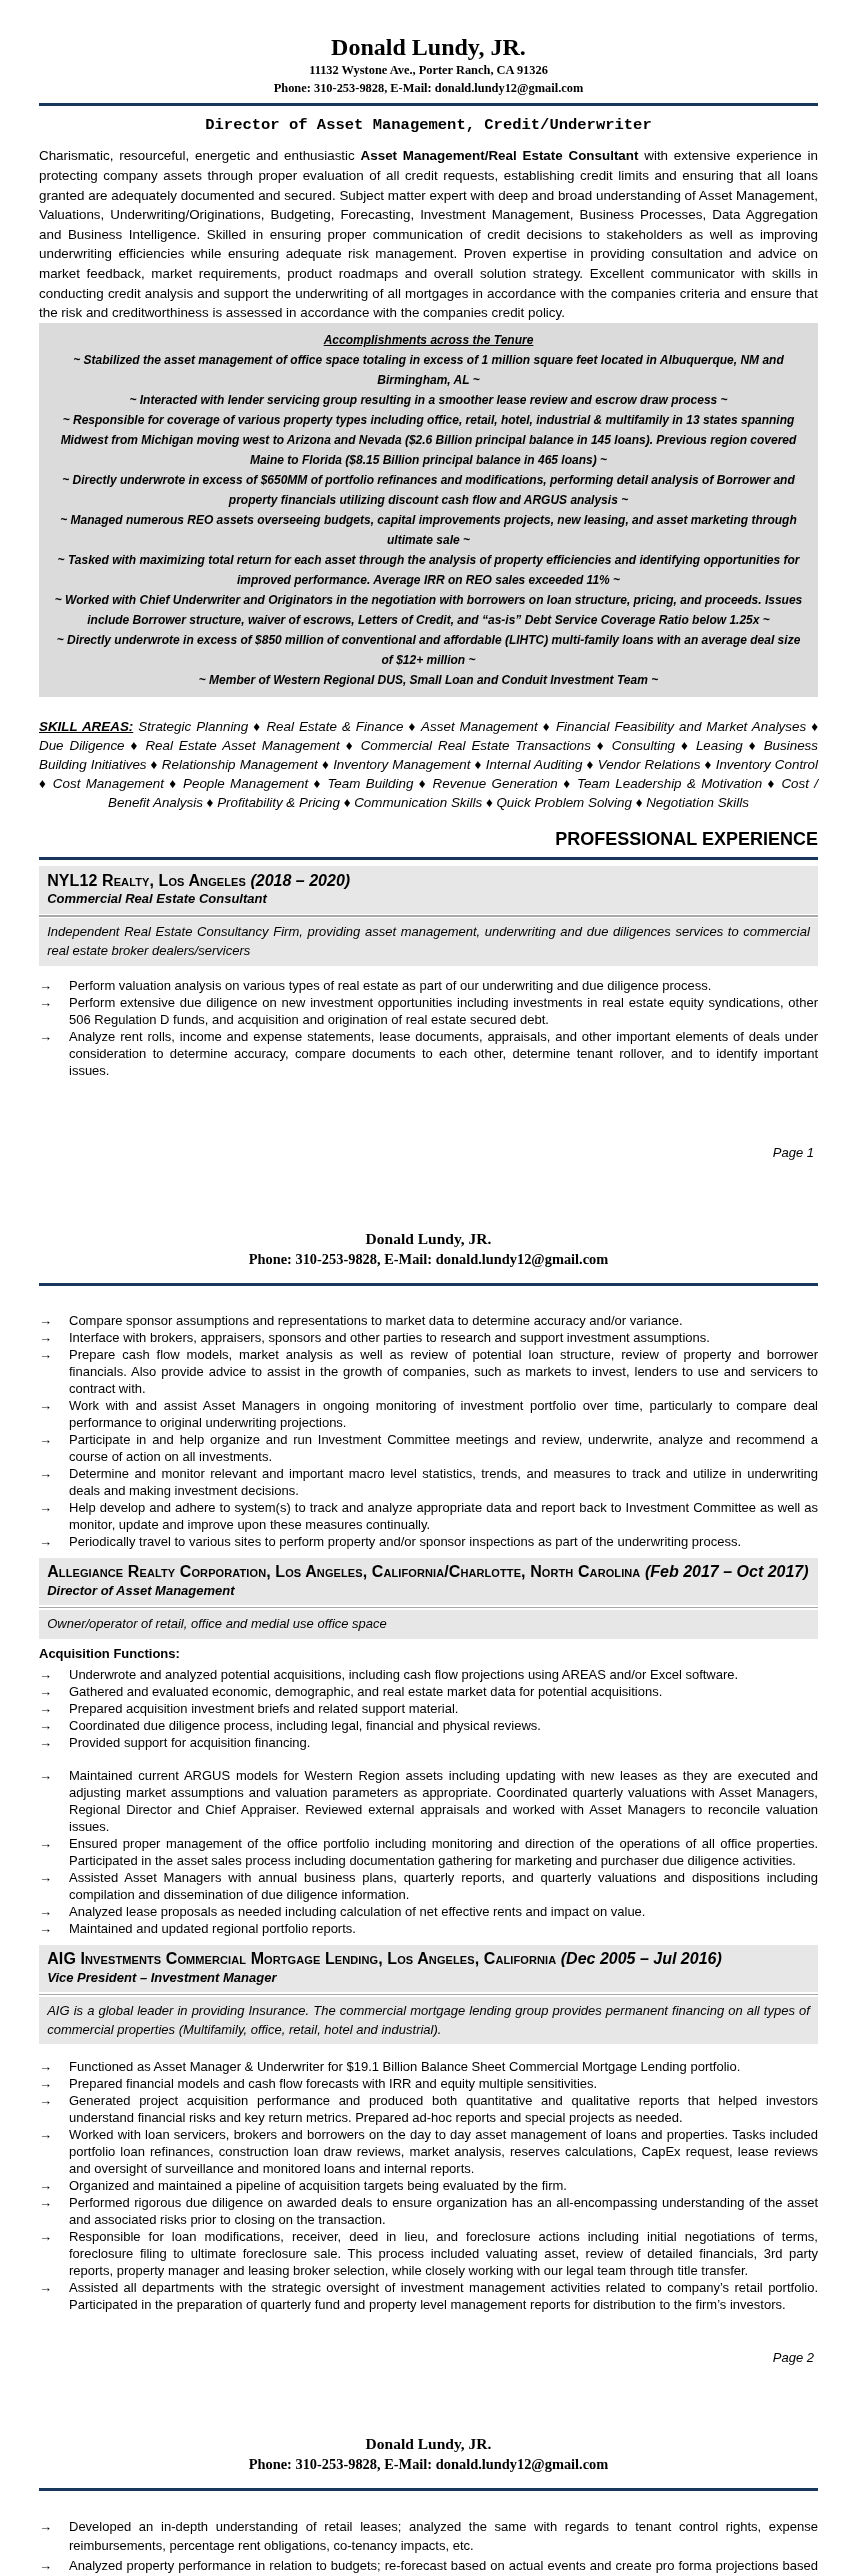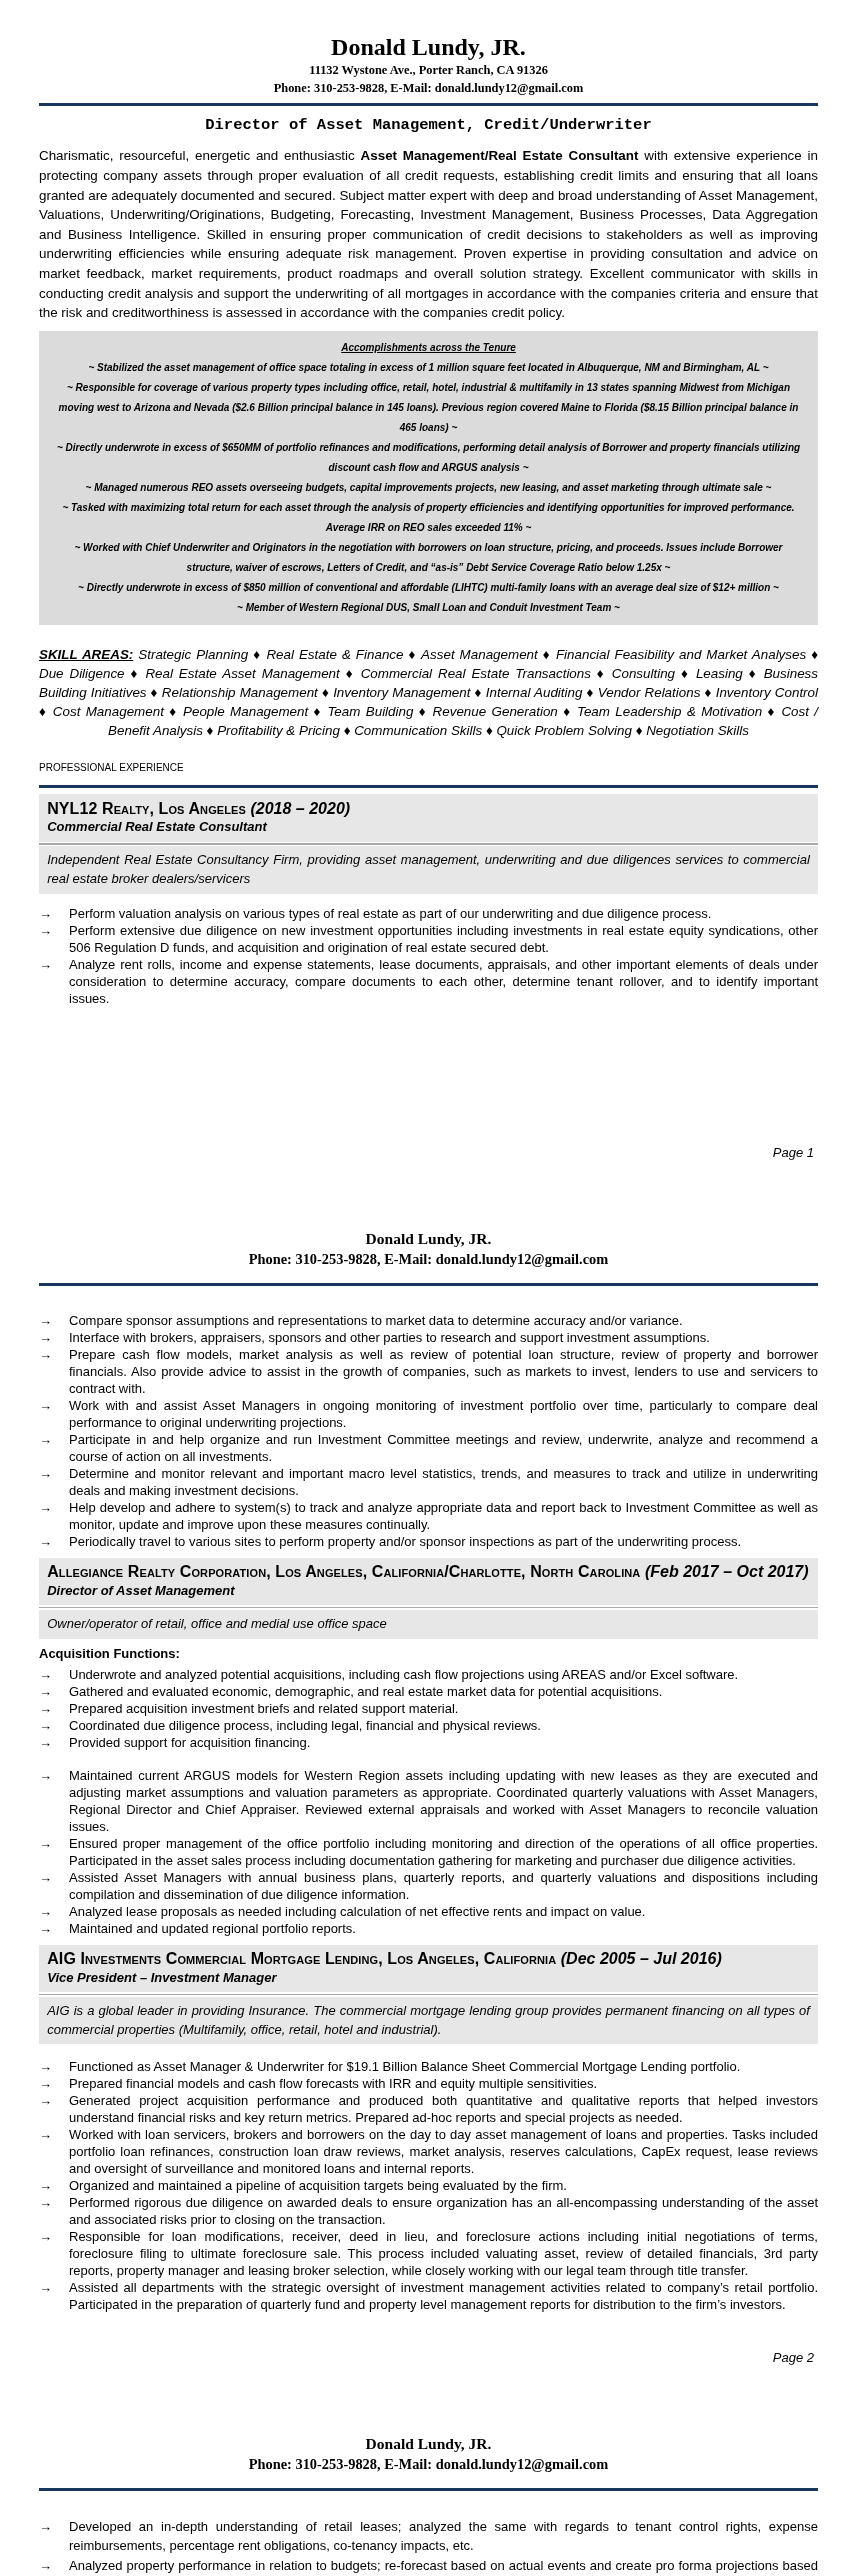--- a/index.html
+++ b/index.html
@@ -14,29 +14,29 @@
 
   
   .p1-header{text-align:center;padding-top:33px;}
   .p1-name{font-family:"Liberation Serif",serif;font-weight:bold;font-size:24px;line-height:29px;}
   .p1-addr,.p1-phone{font-family:"Liberation Serif",serif;font-weight:bold;font-size:12.4px;line-height:17.5px;}
   .rule{height:3.1px;background:var(--navy);margin-top:6.2px;}
   .p1-title{font-size:15.5px;line-height:19.6px;font-weight:bold;text-align:center;margin-top:9.3px;font-family:Liberation Mono, monospace;}
 
   .summary{margin-top:11.3px;font-size:13.4px;line-height:19.6px;text-align:justify;}
 
-  .acc-box{margin-top:8px;background:var(--boxgray);padding:7.2px 15.5px;text-align:center;
-           font-weight:bold;font-style:italic;font-size:10px;line-height:20px;}
+  .acc-box{margin-top:0;background:var(--boxgray);padding:7.2px 15.5px;text-align:center;
+           font-weight:bold;font-style:italic;font-size:12px;line-height:20px;}
   .acc-title{text-decoration:underline;}
 
   .skills{margin-top:19.6px;font-size:13.4px;line-height:19px;font-style:italic;
           text-align:justify;text-align-last:center;}
   .skills-label{font-weight:bold;text-decoration:underline;}
 
-  .section-heading{margin-top:18.5px;font-size:10px;line-height:19.6px;font-weight:normal;text-align:left;}
+  .section-heading{margin-top:18.5px;font-size:18px;line-height:19.6px;font-weight:bold;text-align:right;}
   .section-rule{height:3.1px;background:var(--navy);margin-top:7.2px;}
 
   .job{margin-top:6.2px;}
   .job-header{background:var(--jobgray);padding:5.2px 8.2px;}
   .job-company-line{font-size:16px;line-height:18.5px;}
   .company{font-weight:bold;font-variant:small-caps;letter-spacing:0.1px;}
   .dates{font-weight:bold;font-style:italic;}
   .role{font-size:13px;line-height:18.5px;font-weight:bold;font-style:italic;}
   .job-divider{height:1.5px;background:var(--divgray);margin:1.5px 0;}
   .job-desc{background:var(--jobgray);padding:5.2px 8.2px;font-size:13px;line-height:18.5px;
@@ -76,20 +76,21 @@
       <div class="rule"></div>
       <div class="p1-title">Director of Asset Management, Credit/Underwriter</div>
 
       <p class="summary"><span>Charismatic, resourceful, energetic and enthusiastic </span><b>Asset Management/Real Estate Consultant</b><span> with extensive experience in protecting company assets through proper evaluation of all credit requests, establishing credit limits and ensuring that all loans granted are adequately documented and secured. Subject matter expert with deep and broad understanding of Asset Management, Valuations, Underwriting/Originations, Budgeting, Forecasting, Investment Management, Business Processes, Data Aggregation and Business Intelligence. Skilled in ensuring proper communication of credit decisions to stakeholders as well as improving underwriting efficiencies while ensuring adequate risk management. Proven expertise in providing consultation and advice on market feedback, market requirements, product roadmaps and overall solution strategy. Excellent communicator with skills in conducting credit analysis and support the underwriting of all mortgages in accordance with the companies criteria and ensure that the risk and creditworthiness is assessed in accordance with the companies credit policy.</span></p>
 
       <div class="acc-box">
         <div class="acc-title">Accomplishments across the Tenure</div>
 
           <div class="acc-item">~ Stabilized the asset management of office space totaling in excess of 1 million square feet located in Albuquerque, NM and Birmingham, AL ~</div>
 
+          <div class="acc-item">~ Interacted with lender servicing group resulting in a smoother lease review and escrow draw process ~</div>
 
           <div class="acc-item">~ Responsible for coverage of various property types including office, retail, hotel, industrial &amp; multifamily in 13 states spanning Midwest from Michigan moving west to Arizona and Nevada ($2.6 Billion principal balance in 145 loans). Previous region covered Maine to Florida ($8.15 Billion principal balance in 465 loans) ~</div>
 
           <div class="acc-item">~ Directly underwrote in excess of $650MM of portfolio refinances and modifications, performing detail analysis of Borrower and property financials utilizing discount cash flow and ARGUS analysis ~</div>
 
           <div class="acc-item">~ Managed numerous REO assets overseeing budgets, capital improvements projects, new leasing, and asset marketing through ultimate sale ~</div>
 
           <div class="acc-item">~ Tasked with maximizing total return for each asset through the analysis of property efficiencies and identifying opportunities for improved performance. Average IRR on REO sales exceeded 11% ~</div>
 
           <div class="acc-item">~ Worked with Chief Underwriter and Originators in the negotiation with borrowers on loan structure, pricing, and proceeds. Issues include Borrower structure, waiver of escrows, Letters of Credit, and “as-is” Debt Service Coverage Ratio below 1.25x ~</div>

